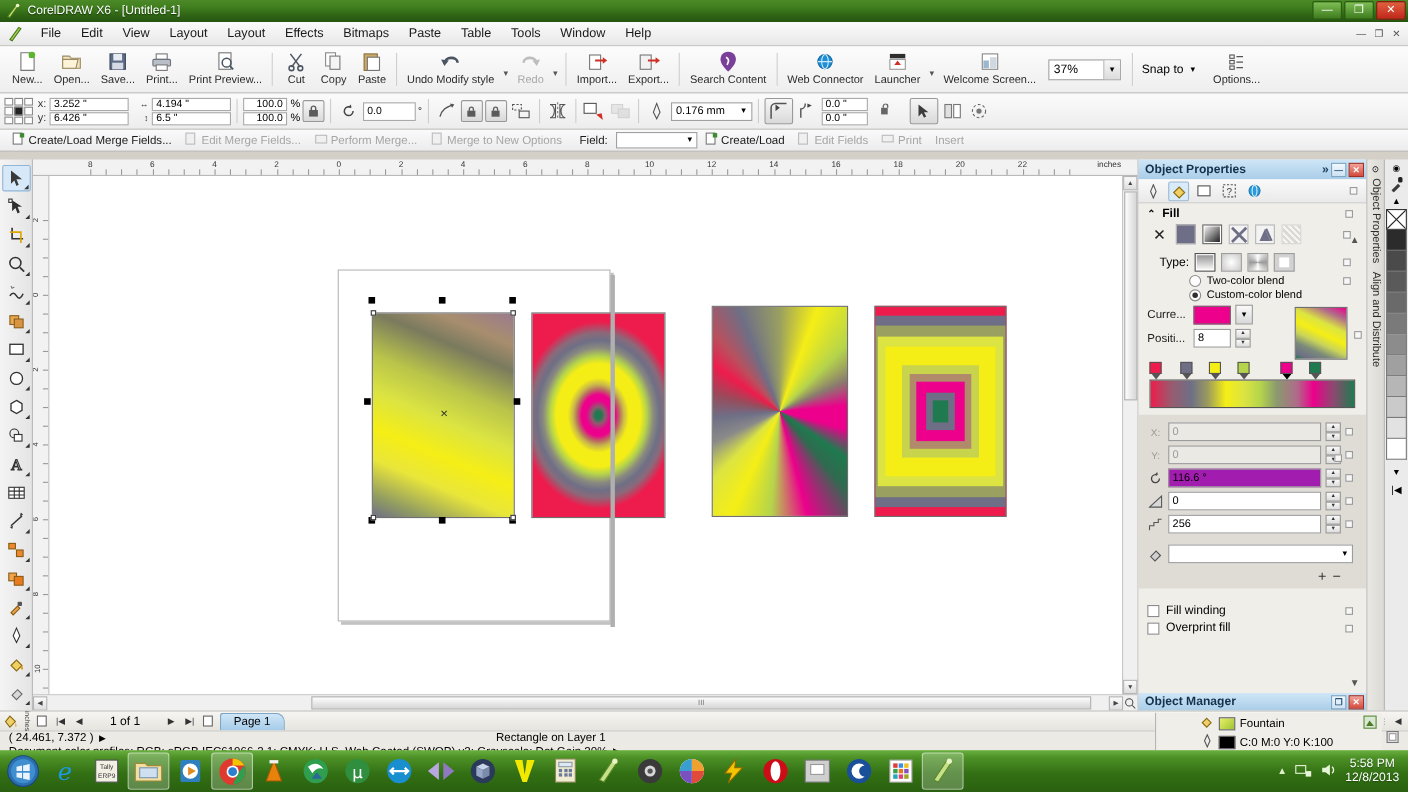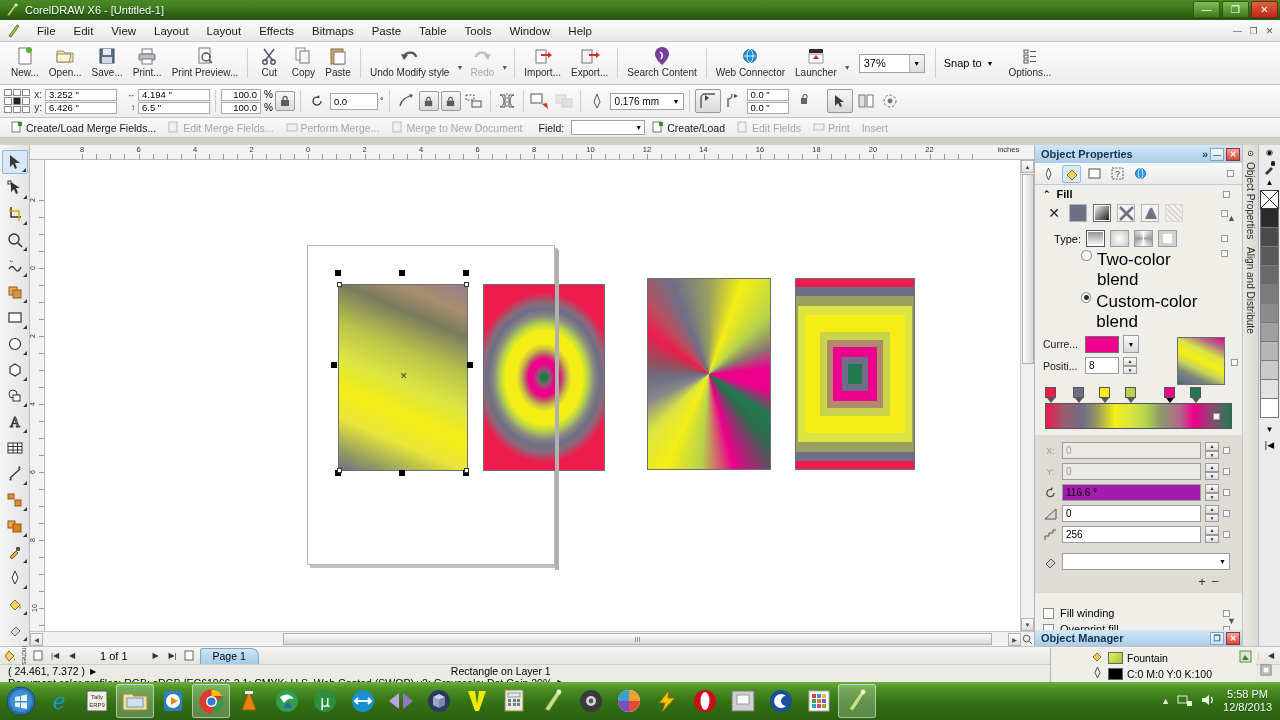--- a/index.html
+++ b/index.html
@@ -115,21 +115,21 @@
   .dk-tab.act{border:1px solid #9ab8d0;background:#d9ebf9;border-radius:2px;}
   .dk-body{flex:1;overflow:hidden;position:relative;background:#f0eee9;}
   .sect-hdr{display:flex;align-items:center;gap:6px;padding:3px 8px 2px;font-size:11px;font-weight:bold;}
   .dotbox{width:7px;height:7px;border:1px solid #9a9a9a;background:#f7f7f7;margin-left:auto;margin-right:4px;}
   .fill-row{display:flex;align-items:center;gap:6px;padding:2px 10px 5px;}
   .fill-btn{width:18px;height:18px;border:1px solid #b5b5b5;display:flex;align-items:center;justify-content:center;background:#f3f3f3;}
   .fill-btn.act{border:1px solid #6a6a6a;box-shadow:inset 0 0 0 1px #fff;}
   .type-row{display:flex;align-items:center;gap:5px;padding:3px 10px 2px;font-size:11px;}
   .tbtn{width:19px;height:17px;border:1px solid #9d9d9d;}
   .tbtn.act{border:1px solid #555;box-shadow:inset 0 0 0 1px #fff;}
-  .radio-row{display:flex;gap:5px;padding:1px 10px 1px 46px;font-size:17px;}
+  .radio-row{display:flex;align-items:center;gap:5px;padding:1px 10px 1px 46px;font-size:10px;}
   .rdo{width:11px;height:11px;border-radius:50%;border:1px solid #8d8d8d;background:#fdfdfd;
     display:flex;align-items:center;justify-content:center;}
   .rdo.on::after{content:"";width:5px;height:5px;border-radius:50%;background:#2e2e2e;}
   .lblrow{display:flex;align-items:center;gap:4px;padding:2px 8px;font-size:10.5px;}
   .lblrow .nm{width:38px;color:#222;}
   .swatch{width:34px;height:17px;border:1px solid #6f6f6f;}
   .ddbtn{width:16px;height:18px;border:1px solid #9b9b9b;background:linear-gradient(to bottom,#fafafa,#d8d8d8);
     display:flex;align-items:center;justify-content:center;font-size:7px;}
   .numin{border:1px solid #9c9c9c;background:#fff;height:17px;font-size:10px;padding:0 3px;display:flex;align-items:center;}
   .spin{width:14px;height:17px;display:flex;flex-direction:column;}
@@ -365,20 +365,30 @@
     <span class="glyph">
       <svg width="20" height="20" viewBox="0 0 20 20">
           <rect x="3" y="3" width="14" height="4" fill="#2d2d2d"></rect>
           <rect x="3" y="8" width="14" height="9" fill="#fff" stroke="#999"></rect>
           <path d="M10 9 l3 4 h-6z" fill="#d03027"></path>
         </svg>
     </span>
     <span class="lbl">Launcher</span>
   </div>
   <span class="tb-caret">▼</span>
+  <div class="tb-item">
+    <span class="glyph">
+      <svg width="20" height="20" viewBox="0 0 20 20">
+          <rect x="3" y="3" width="14" height="14" fill="#fff" stroke="#888"></rect>
+          <rect x="4" y="9" width="5" height="7" fill="#9ab7cf"></rect>
+          <rect x="10" y="6" width="6" height="10" fill="#cfd8e0"></rect>
+        </svg>
+    </span>
+    <span class="lbl">Welcome Screen...</span>
+  </div>
   <div class="zoom-combo">
     <span>37%</span>
     <span class="arw">▼</span>
   </div>
   <div class="tb-sep"></div>
   <div class="snap-item">
     <span>Snap to</span>
     <span style="font-size:7px;">▼</span>
   </div>
   <div class="tb-item" style="margin-left:6px;">
@@ -577,21 +587,21 @@
         </svg>
     </span>
     <span>Perform Merge...</span>
   </span>
   <span class="mb-item dim">
     <span>
       <svg width="12" height="12" viewBox="0 0 12 12">
           <rect x="2" y="1" width="8" height="10" fill="#f0f0f0" stroke="#bbb"></rect>
         </svg>
     </span>
-    <span>Merge to New Document</span>
+    <span>Merge to New Options</span>
   </span>
   <span class="mb-item" style="margin-left:4px;">Field:</span>
   <span class="mb-combo">
     <span style="flex:1;padding-left:3px;"></span>
     <span style="font-size:7px;">▼</span>
   </span>
   <span class="mb-item">
     <span>
       <svg width="12" height="12" viewBox="0 0 12 12">
           <rect x="1" y="1" width="8" height="10" fill="#fff" stroke="#777"></rect>

